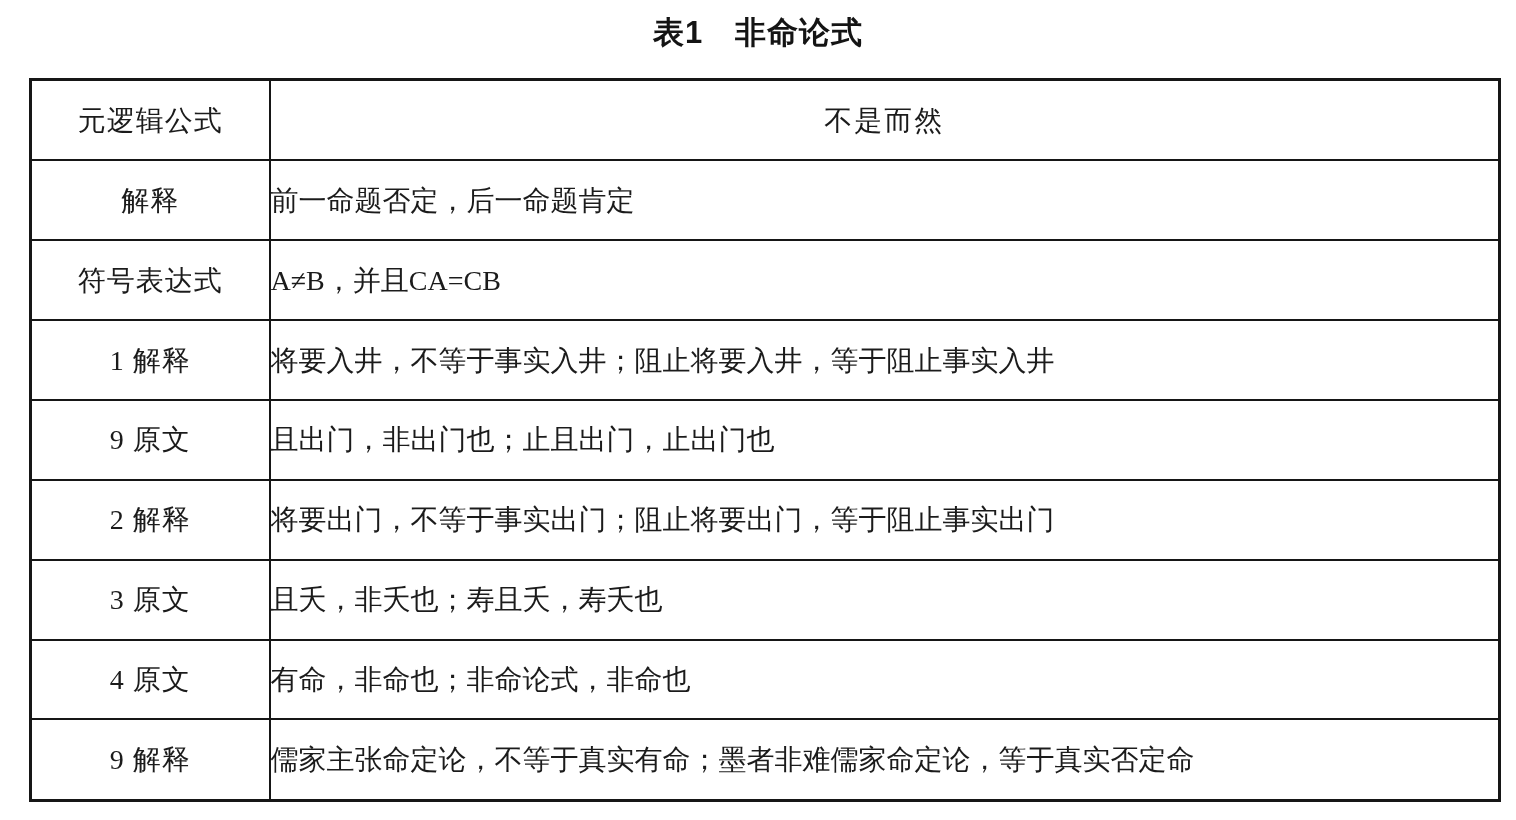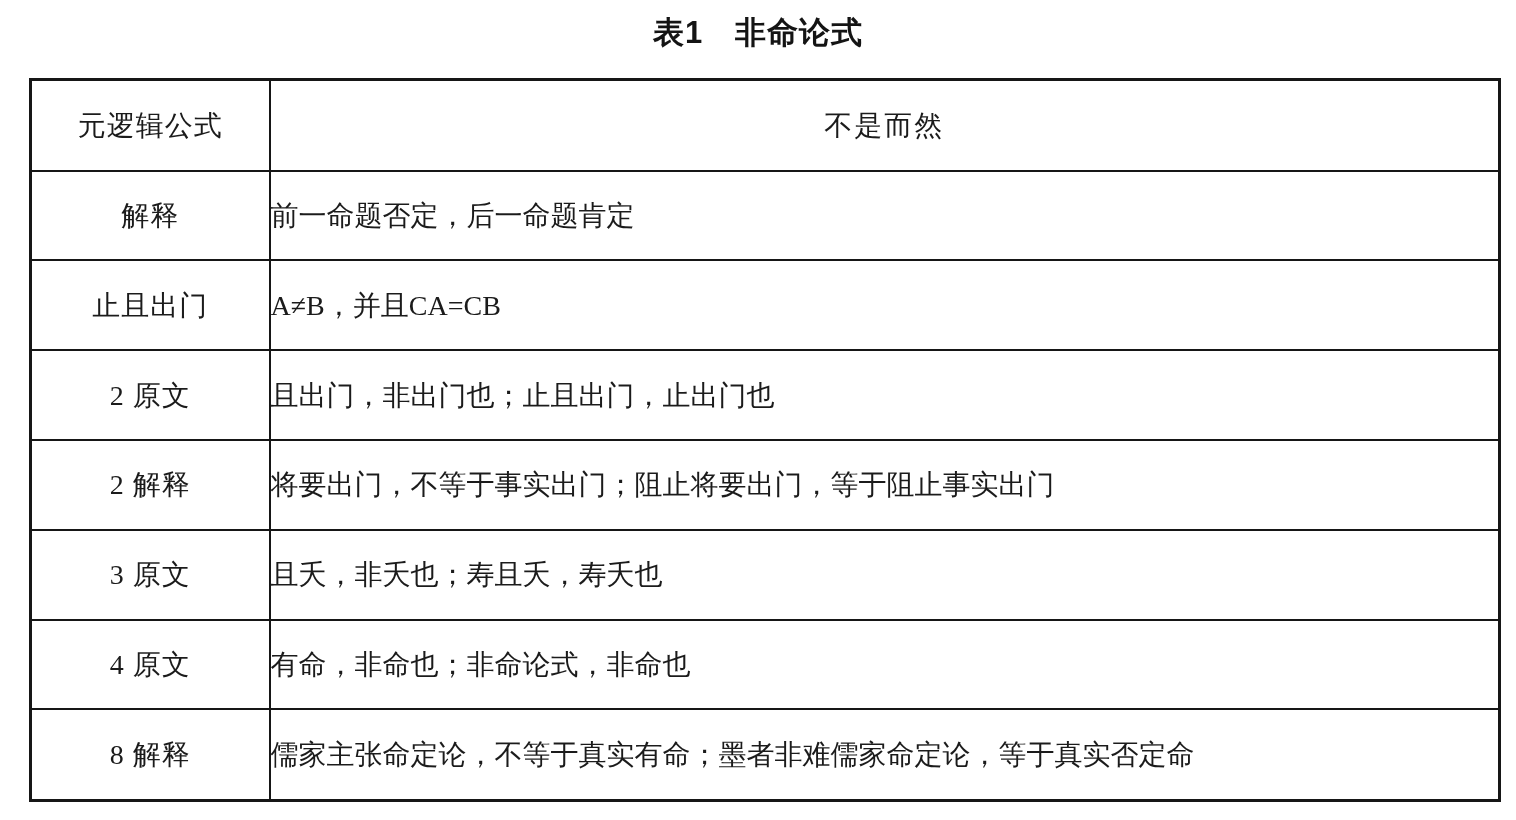--- a/index.html
+++ b/index.html
@@ -81,39 +81,43 @@
       <tr>
         <td class="label-cell">元逻辑公式</td>
         <td class="content-cell header-value-cell">不是而然</td>
       </tr>
 
     <tr>
         <td class="label-cell">解释</td>
         <td class="content-cell">前一命题否定，后一命题肯定</td>
       </tr>
         <tr>
-        <td class="label-cell">止且出门</td>
+        <td class="label-cell">符号表达式</td>
         <td class="content-cell">A≠B，并且CA=CB</td>
       </tr>
         <tr>
-        <td class="label-cell">2 原文</td>
+        <td class="label-cell">1 解释</td>
+        <td class="content-cell">将要入井，不等于事实入井；阻止将要入井，等于阻止事实入井</td>
+      </tr>
+        <tr>
+        <td class="label-cell">9 原文</td>
         <td class="content-cell">且出门，非出门也；止且出门，止出门也</td>
       </tr>
         <tr>
         <td class="label-cell">2 解释</td>
         <td class="content-cell">将要出门，不等于事实出门；阻止将要出门，等于阻止事实出门</td>
       </tr>
         <tr>
         <td class="label-cell">3 原文</td>
         <td class="content-cell">且夭，非夭也；寿且夭，寿夭也</td>
       </tr>
         <tr>
         <td class="label-cell">4 原文</td>
         <td class="content-cell">有命，非命也；非命论式，非命也</td>
       </tr>
         <tr>
-        <td class="label-cell">8 解释</td>
+        <td class="label-cell">9 解释</td>
         <td class="content-cell">儒家主张命定论，不等于真实有命；墨者非难儒家命定论，等于真实否定命</td>
       </tr>
       </tbody>
   </table>
 
 </div>
 
 </body></html>

